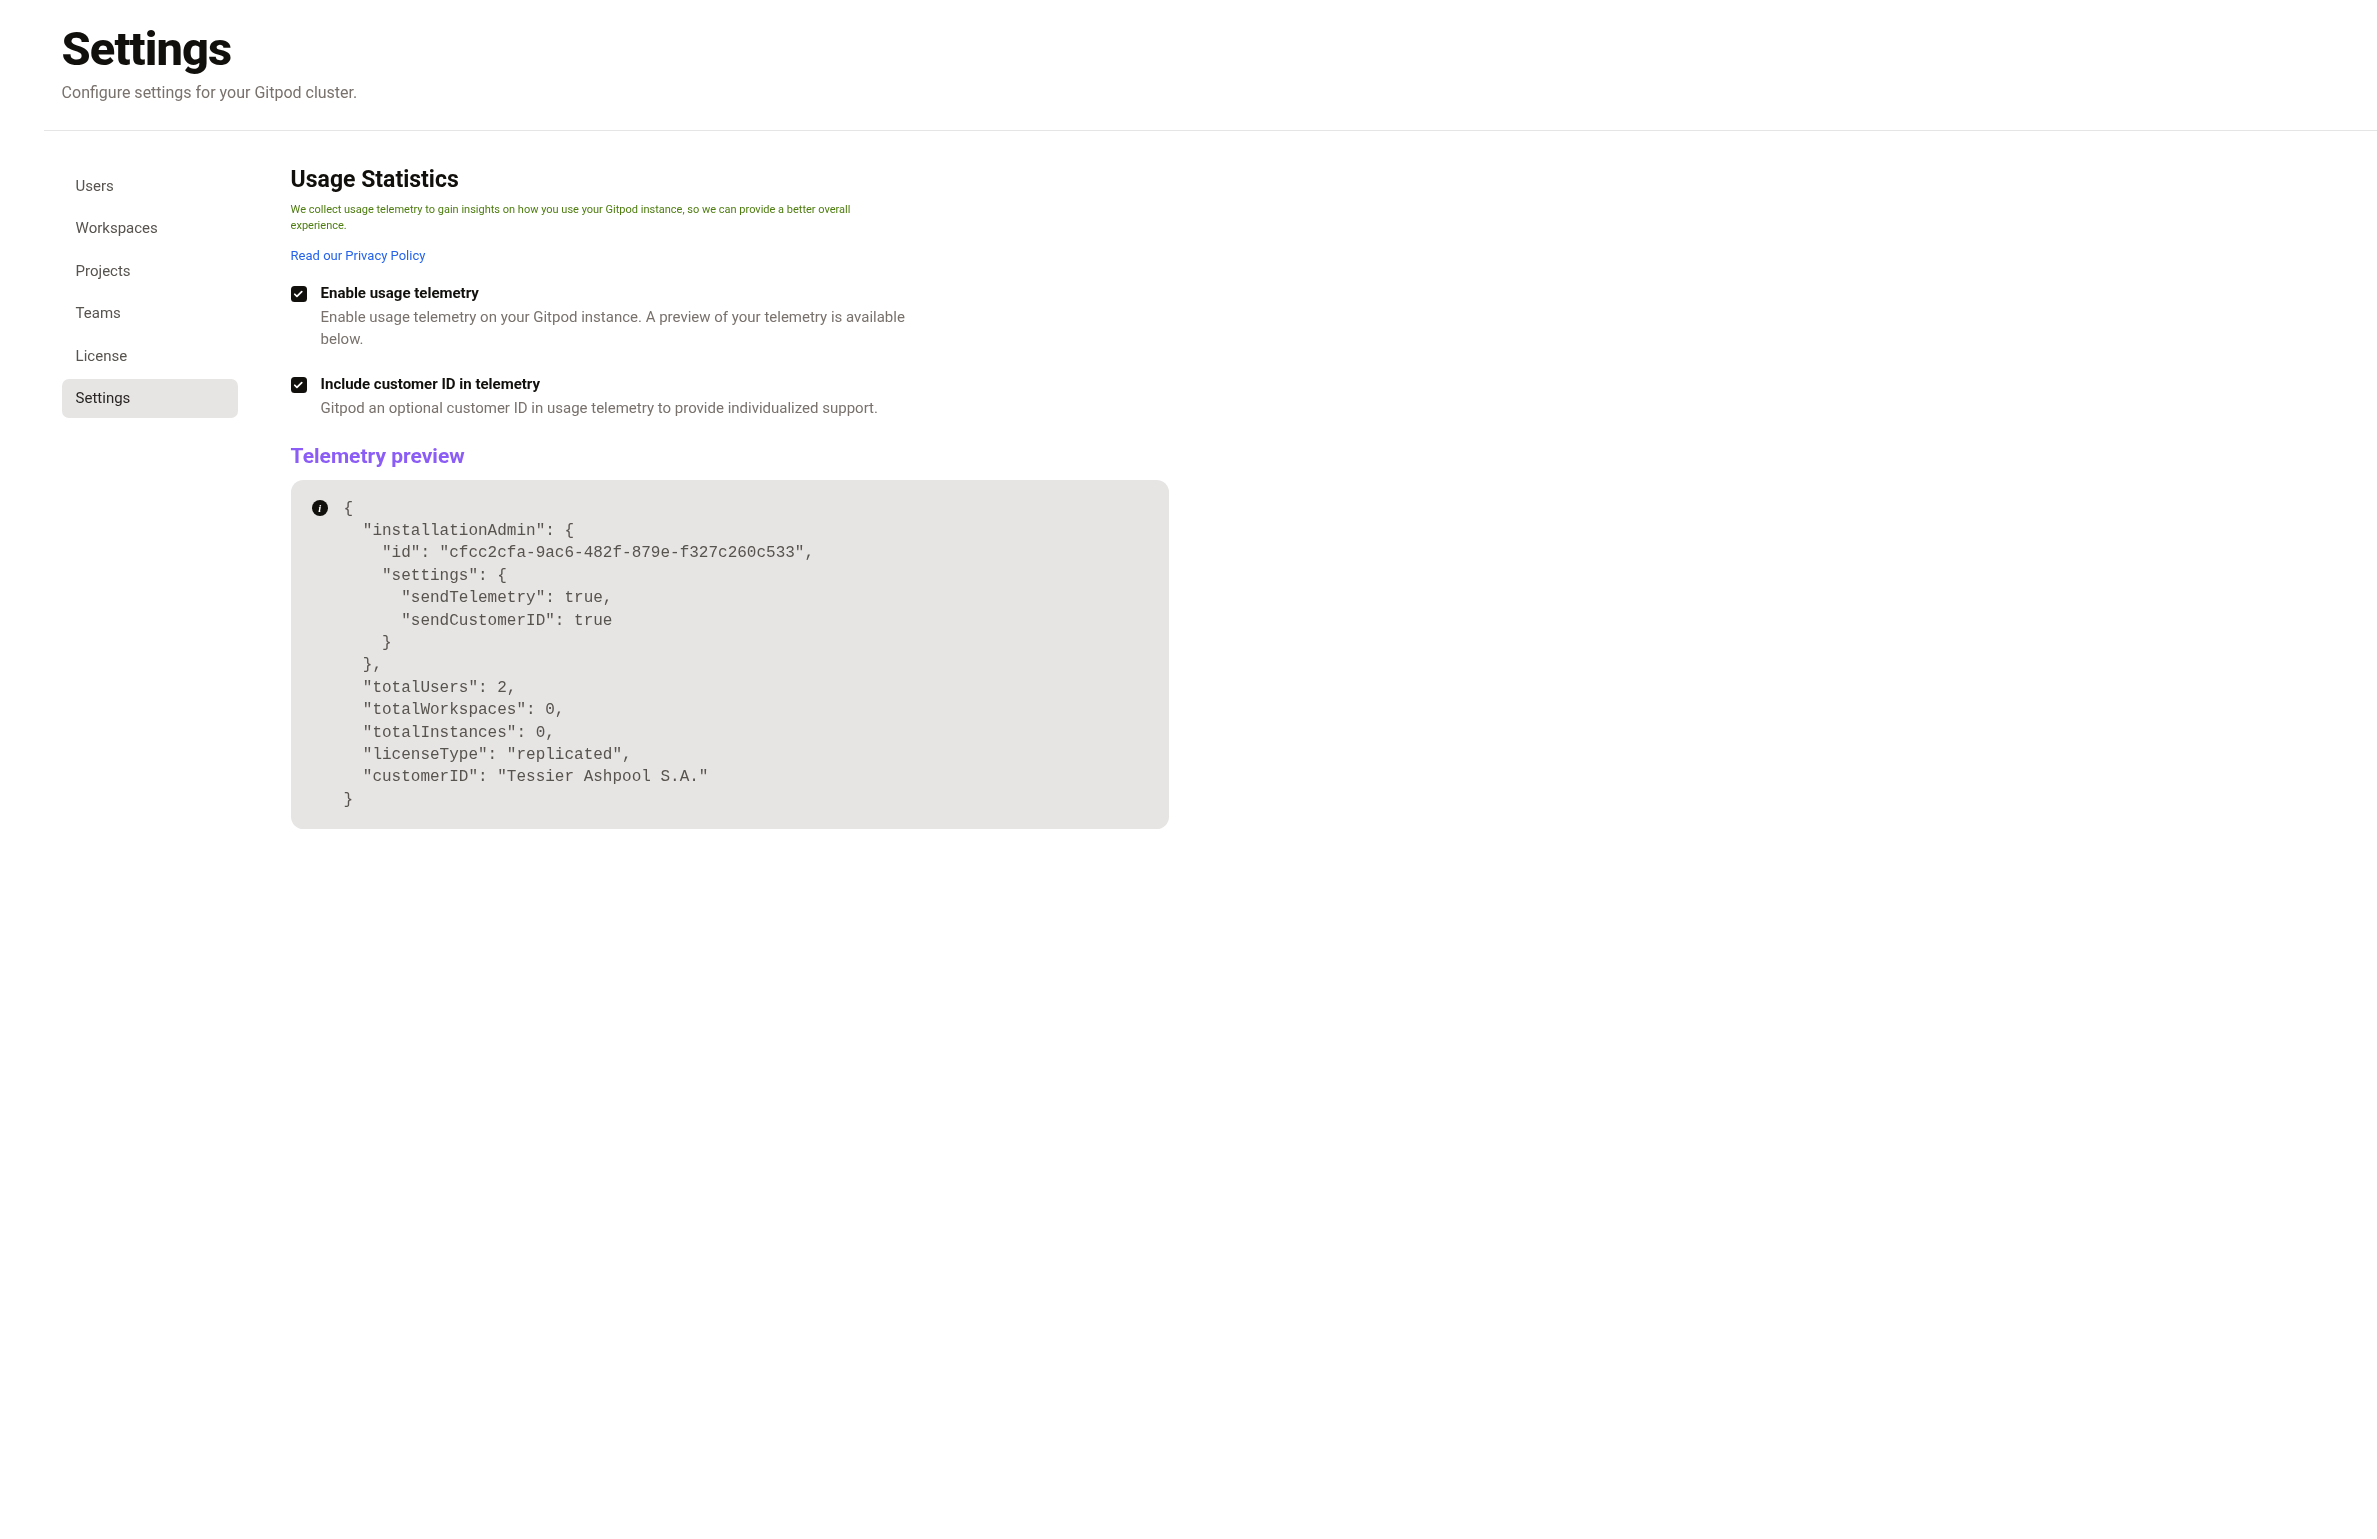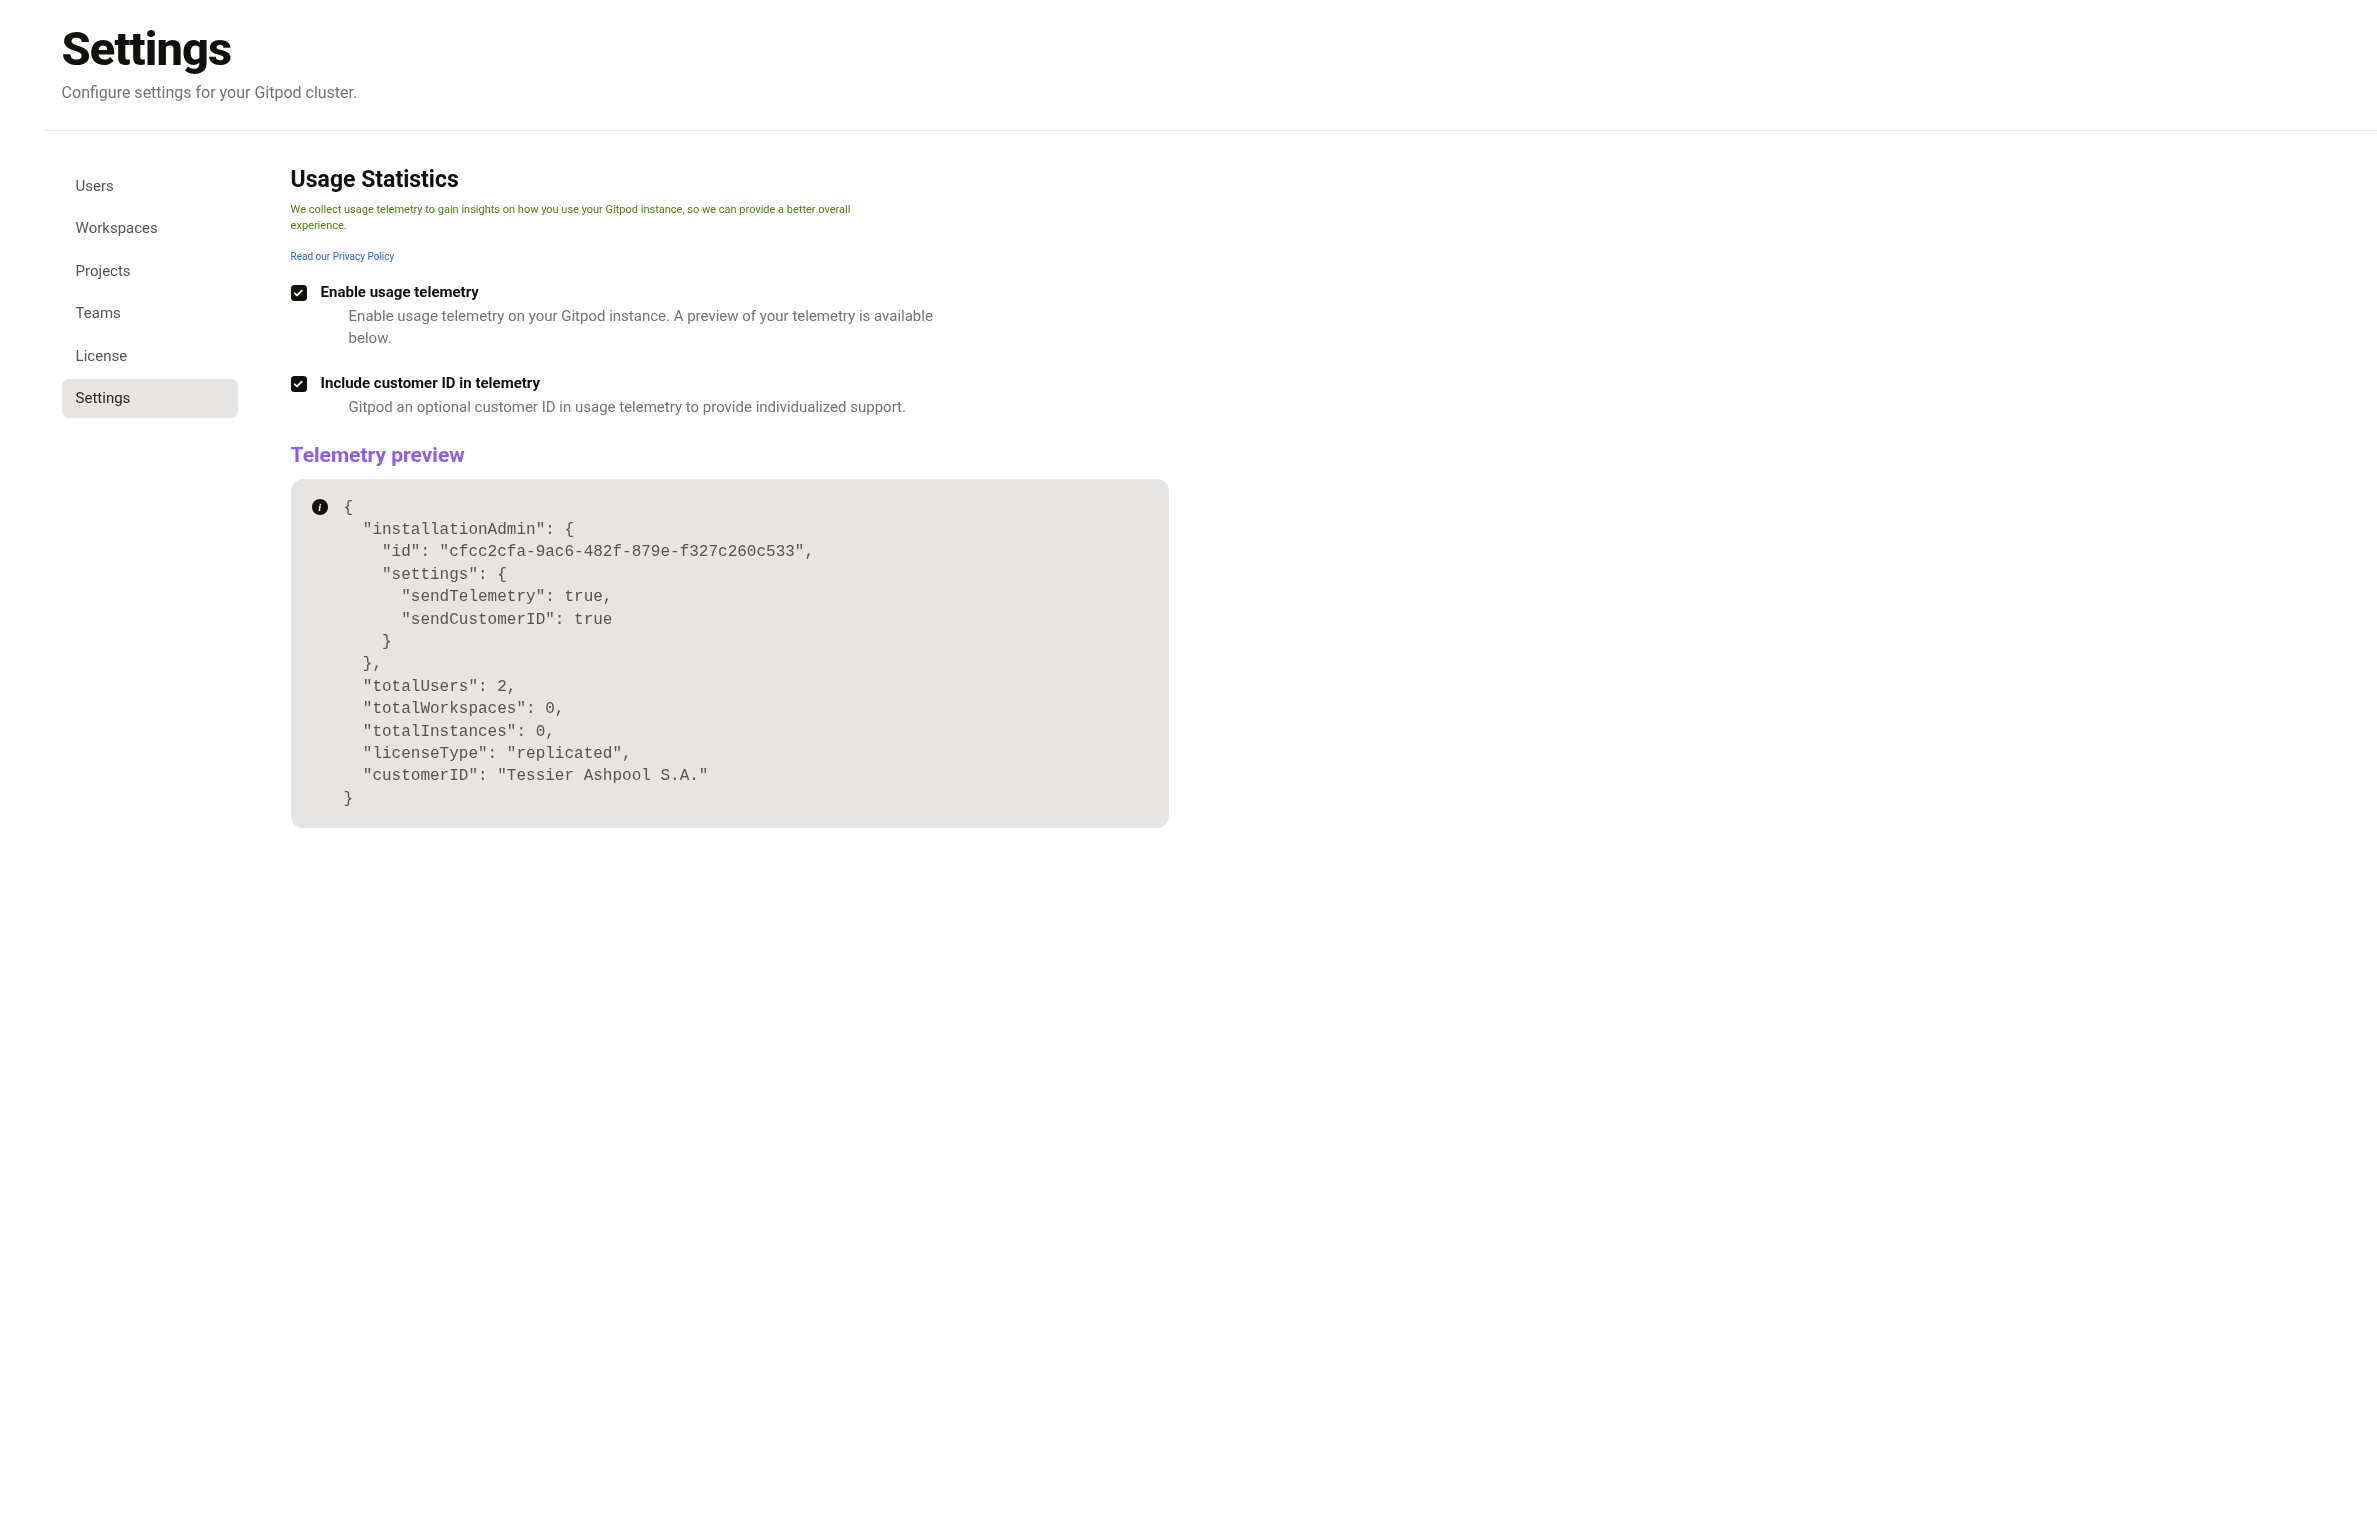--- a/index.html
+++ b/index.html
@@ -65,21 +65,21 @@
 }
 .section-desc {
   font-size: 11px;
   color: #4d7c0f;
   line-height: 1.5;
   margin-bottom: 12.3px;
   max-width: 615px;
 }
 .link {
   color: #2563eb;
-  font-size: 10px;
+  font-size: 13px;
   text-decoration: none;
   display: inline-block;
   margin-bottom: 21px;
   cursor: pointer;
 }
 .checkbox-row {
   display: flex;
   align-items: flex-start;
   gap: 14px;
   margin-bottom: 24.6px;
@@ -107,21 +107,20 @@
   font-size: 15px;
   font-weight: 700;
   color: #12100c;
   margin-bottom: 3.5px;
 }
 .checkbox-desc {
   font-size: 15px;
   color: #78716c;
   line-height: 1.5;
   max-width: 615px;
-  margin-left: 28px;
 }
 .subsection-title {
   font-size: 21px;
   font-weight: 700;
   color: #8b5cf6;
   margin-top: 7px;
   margin-bottom: 12.3px;
 }
 .code-block {
   background: #e7e5e4;

